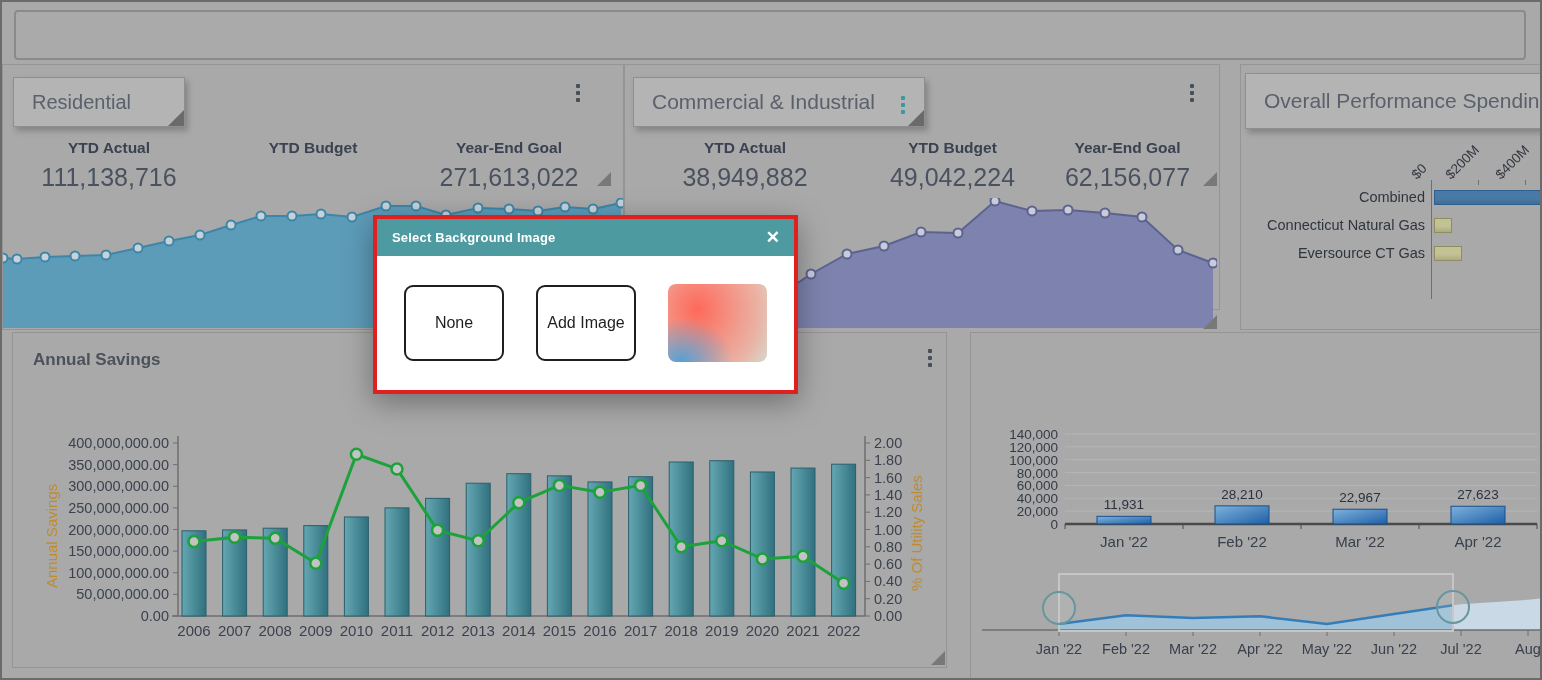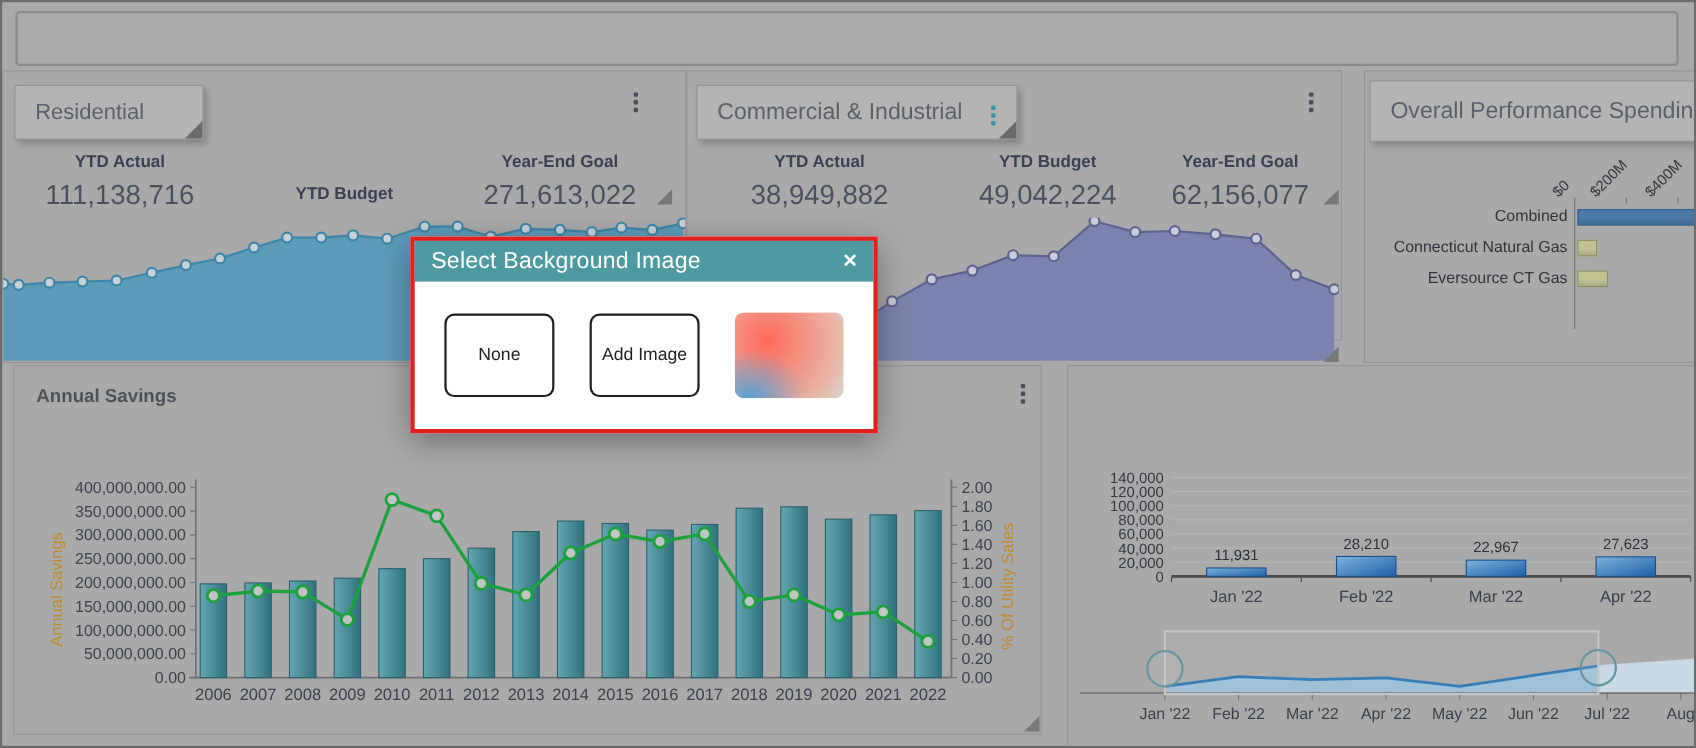--- a/index.html
+++ b/index.html
@@ -13,21 +13,21 @@
   
   .tab{position:absolute;background:#b4b4b4;border:1px solid #8f8f8f;box-shadow:3px 4px 6px rgba(0,0,0,.22);
        display:flex;align-items:center;padding-left:18px;box-sizing:border-box;color:#5a616b;}
   .tab-fold{position:absolute;right:0;bottom:0;width:0;height:0;
             border-left:16px solid transparent;border-bottom:16px solid #6a6a6a;}
   .small-fold{position:absolute;width:0;height:0;border-left:14px solid transparent;border-bottom:14px solid #787878;}
   .vdots{position:absolute;display:flex;flex-direction:column;gap:3px;padding:3px;cursor:pointer;}
   .vdots i{width:4px;height:4px;border-radius:1px;background:#474f58;display:block;}
   .vdots.teal i{background:#3c97a0;}
   
-  .kpi-row{position:absolute;display:flex;align-items:flex-end;}
+  .kpi-row{position:absolute;display:flex;}
   .kpi-col{text-align:center;}
   .kpi-label{font-weight:bold;font-size:15.5px;color:#3a4150;margin-bottom:6px;}
   .kpi-value{font-size:25px;color:#4a5260;}
   .chart-svg{position:absolute;}
   
   .panel-title{position:absolute;font-weight:bold;font-size:17px;color:#4c525a;}
   .vtext{position:absolute;writing-mode:vertical-rl;transform:rotate(180deg);font-size:15px;
          color:#c08b2d;text-align:center;}
   
   .ov-row{display:flex;height:28px;align-items:flex-start;}
@@ -36,21 +36,21 @@
   .ov-barzone{position:relative;flex:1;height:28px;}
   .ov-bar{position:absolute;left:2px;top:3px;height:15px;box-sizing:border-box;}
   .ov-axis{position:absolute;width:1px;background:#6f6f6f;}
   .ov-tick{position:absolute;background:#6f6f6f;}
   .rot-tick{position:absolute;font-size:13.5px;color:#33383f;transform:rotate(-45deg);transform-origin:left bottom;white-space:nowrap;}
   
   .modal{position:absolute;left:371px;top:213px;width:425px;height:179px;box-sizing:border-box;
          border:4px solid #e01f1f;background:#ffffff;z-index:50;box-shadow:0 8px 28px rgba(0,0,0,.35);}
   .modal-header{height:37px;background:#4d9aa1;display:flex;align-items:center;justify-content:space-between;
                 padding:0 14px 0 15px;box-sizing:border-box;}
-  .modal-title{color:#ffffff;font-weight:normal;font-size:21px;letter-spacing:.2px;}
+  .modal-title{color:#ffffff;font-weight:bold;font-size:13px;letter-spacing:.2px;}
   .modal-close{color:#ffffff;font-size:17px;font-weight:bold;cursor:pointer;line-height:1;}
   .modal-body{height:134px;display:flex;align-items:center;justify-content:center;gap:32px;}
   .img-option{width:100px;height:76px;border:2px solid #1f1f1f;border-radius:9px;background:#ffffff;
               display:flex;align-items:center;justify-content:center;font-size:16px;color:#1f1f1f;cursor:pointer;box-sizing:border-box;}
   .img-thumb{width:99px;height:78px;border-radius:8px;cursor:pointer;
      background:
        radial-gradient(85px 70px at 14% 98%, rgba(64,158,219,.85), rgba(64,158,219,0) 60%),
        radial-gradient(115px 125px at 30% 32%, rgba(255,99,84,.95), rgba(255,125,105,.38) 55%, rgba(255,125,105,0) 72%),
        linear-gradient(135deg,#e3dfd4,#d8d4c9);}
 </style>

